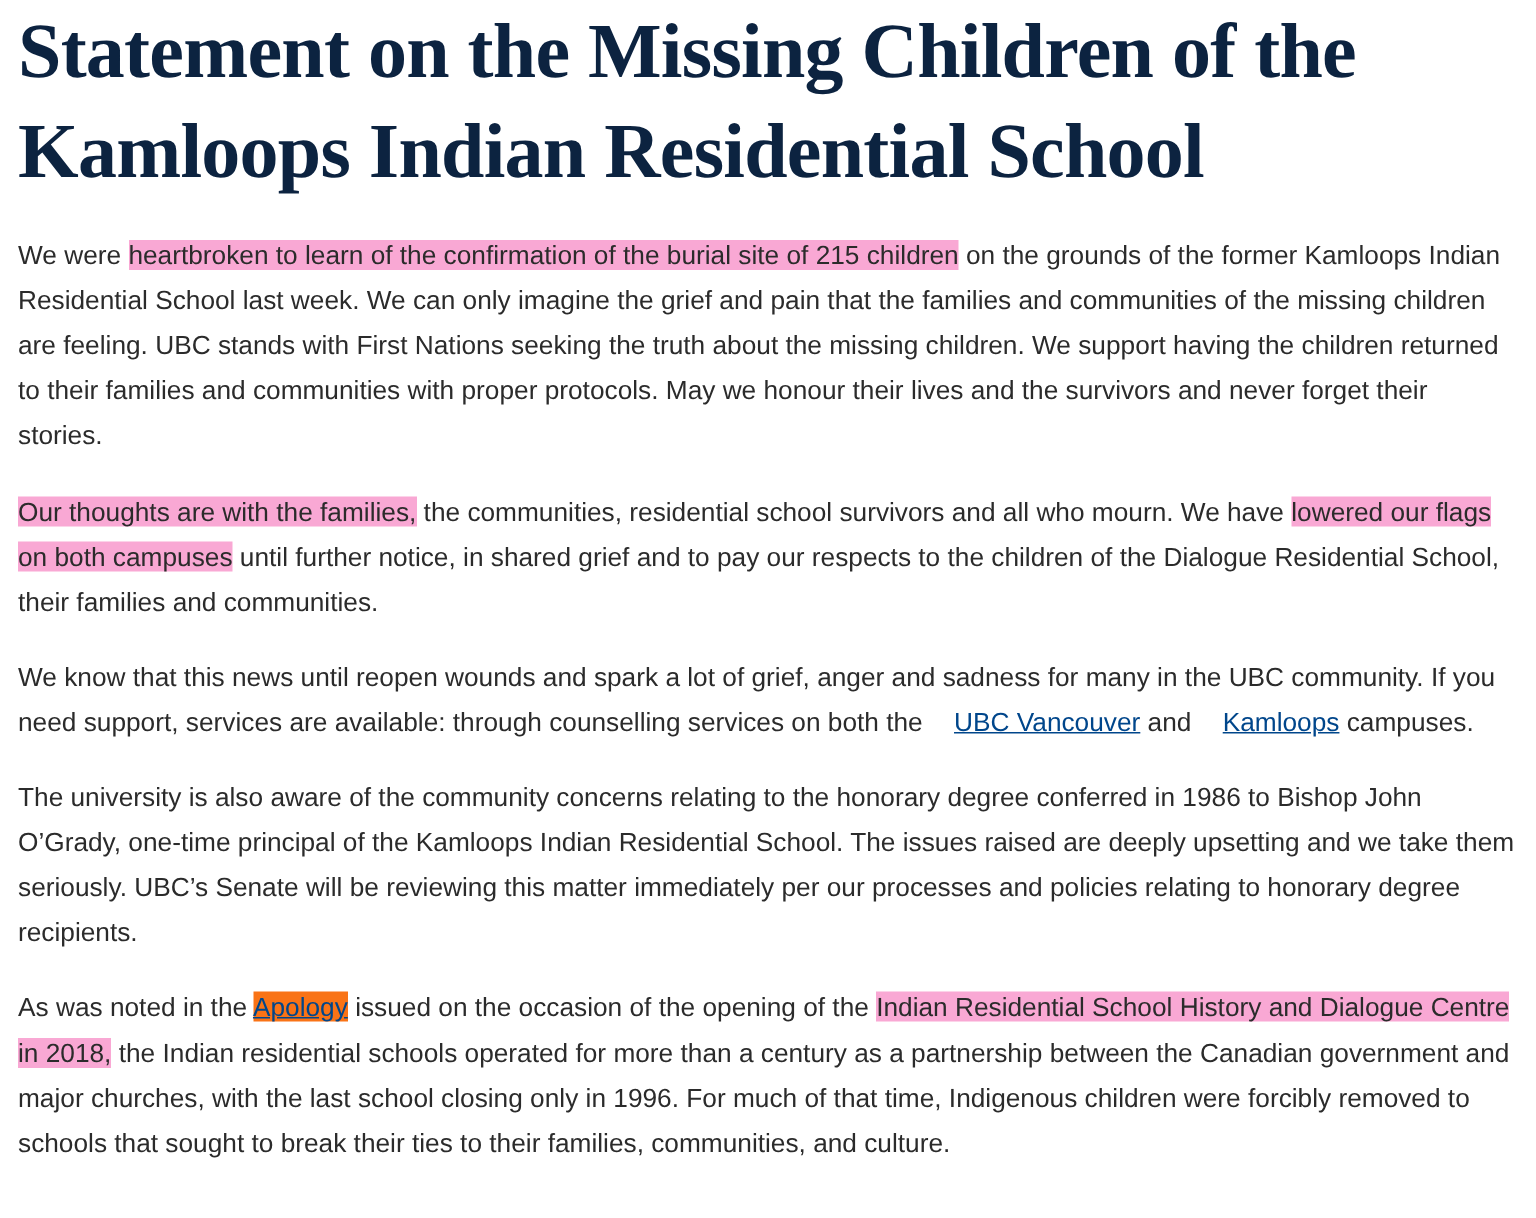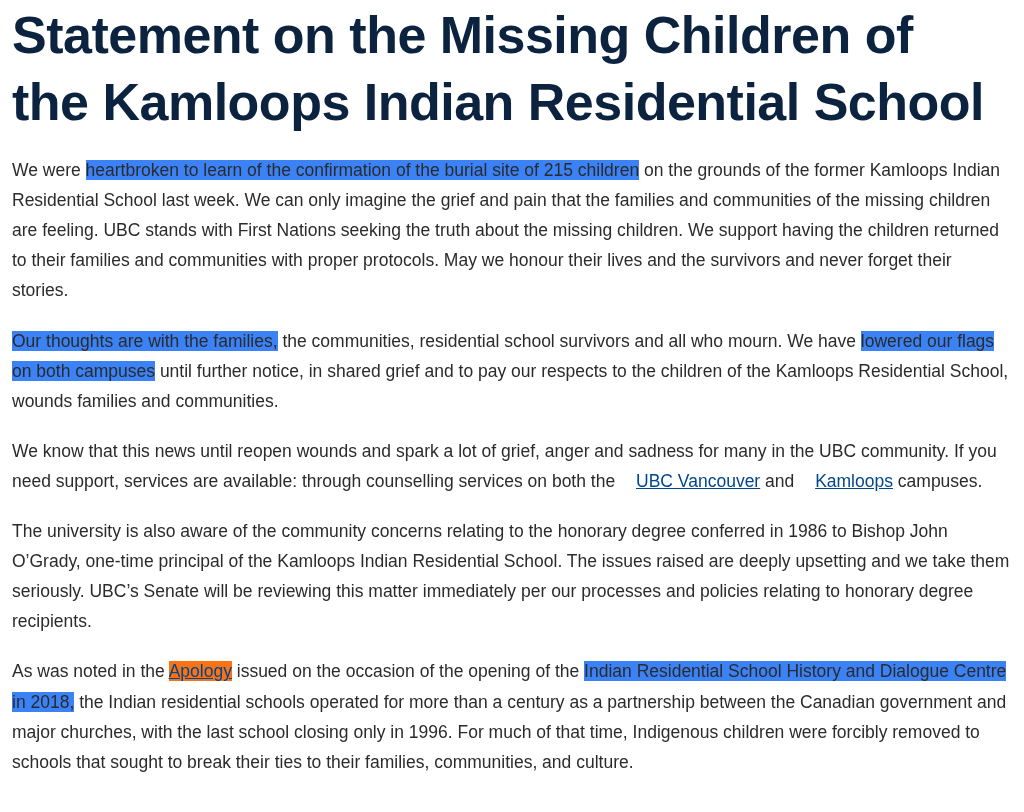--- a/index.html
+++ b/index.html
@@ -21,36 +21,37 @@
   }
   .title {
     font-size: 52px;
     line-height: 1.28;
     font-weight: 700;
     color: #0c2340;
     letter-spacing: -0.5px;
     margin: 0;
     padding-top: 2px;
     max-width: 980px;
+    font-family: Liberation Serif, serif;
   }
   .date {
     font-size: 17px;
     color: #2b2b2b;
     margin-top: 38px;
     margin-bottom: 0;
   }
   p.body {
     font-size: 17.5px;
     line-height: 1.72;
     color: #2b2b2b;
     margin: 20px 0 0 0;
     max-width: 1000px;
   }
   .hl {
-    background: #3b82f6;
+    background: #f9a8d4;
     box-decoration-break: clone;
     -webkit-box-decoration-break: clone;
   }
   a.link {
     color: #00468b;
     text-decoration: underline;
     margin-left: 16px;
   }
   a.link-hl {
     color: #00468b;
@@ -61,21 +62,21 @@
 </head>
 <body>
 
 <div class="page">
 
   <h1 class="title">Statement on the Missing Children of the Kamloops Indian Residential School</h1>
 
 
   <p class="body"><span>We were </span><span class="hl">heartbroken to learn of the confirmation of the burial site of 215 children</span><span> on the grounds of the former Kamloops Indian Residential School last week. We can only imagine the grief and pain that the families and communities of the missing children are feeling. UBC stands with First Nations seeking the truth about the missing children. We support having the children returned to their families and communities with proper protocols. May we honour their lives and the survivors and never forget their stories.</span></p>
 
-  <p class="body"><span class="hl">Our thoughts are with the families,</span><span> the communities, residential school survivors and all who mourn. We have </span><span class="hl">lowered our flags on both campuses</span><span> until further notice, in shared grief and to pay our respects to the children of the Kamloops Residential School, wounds families and communities.</span></p>
+  <p class="body"><span class="hl">Our thoughts are with the families,</span><span> the communities, residential school survivors and all who mourn. We have </span><span class="hl">lowered our flags on both campuses</span><span> until further notice, in shared grief and to pay our respects to the children of the Dialogue Residential School, their families and communities.</span></p>
 
   <p class="body"><span>We know that this news until reopen wounds and spark a lot of grief, anger and sadness for many in the UBC community. If you need support, services are available: through counselling services on both the </span><a class="link" href="#">UBC Vancouver</a><span> and </span><a class="link" href="#">Kamloops</a><span> campuses.</span></p>
 
   <p class="body"><span>The university is also aware of the community concerns relating to the honorary degree conferred in 1986 to Bishop John O’Grady, one-time principal of the Kamloops Indian Residential School. The issues raised are deeply upsetting and we take them seriously. UBC’s Senate will be reviewing this matter immediately per our processes and policies relating to honorary degree recipients.</span></p>
 
   <p class="body"><span>As was noted in the </span><a class="link-hl" href="#">Apology</a><span> issued on the occasion of the opening of the </span><span class="hl">Indian Residential School History and Dialogue Centre in 2018,</span><span> the Indian residential schools operated for more than a century as a partnership between the Canadian government and major churches, with the last school closing only in 1996. For much of that time, Indigenous children were forcibly removed to schools that sought to break their ties to their families, communities, and culture.</span></p>
 
 </div>
 
 </body></html>

